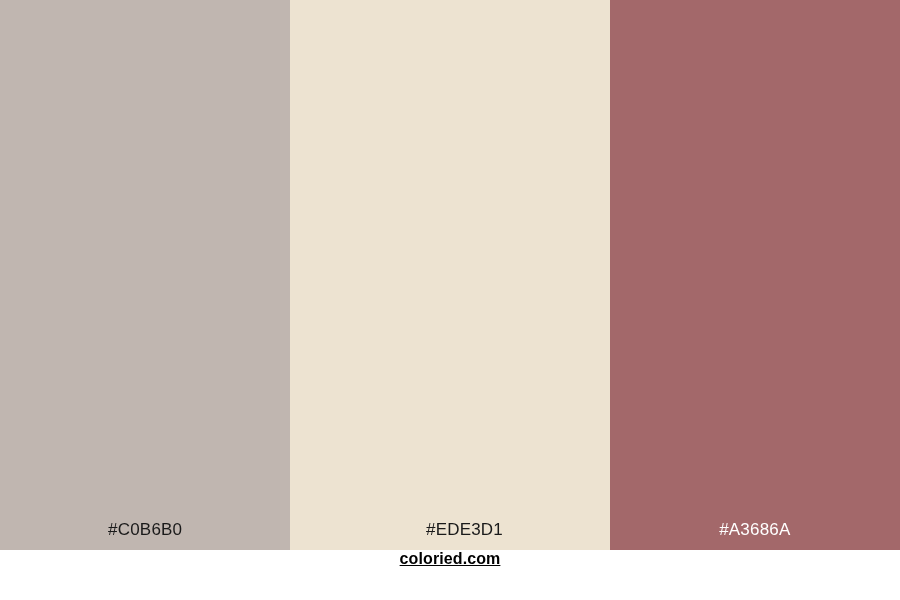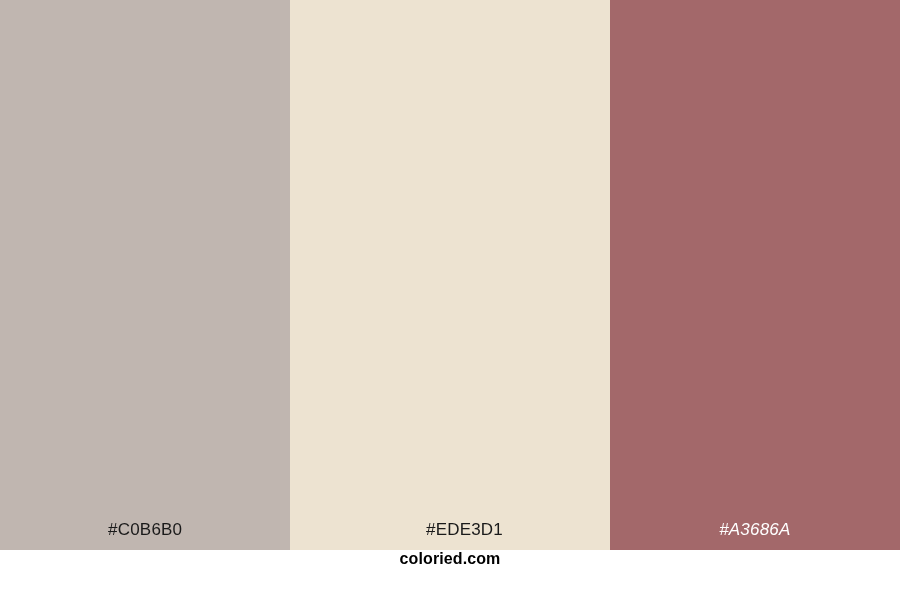--- a/index.html
+++ b/index.html
@@ -40,36 +40,36 @@
     letter-spacing: 0.2px;
     padding-bottom: 12px;
     font-family: "Liberation Sans", sans-serif;
     white-space: nowrap;
   }
   .label-dark {
     color: #1a1a1a;
   }
   .label-light {
     color: #ffffff;
-    font-style: italic;
   }
   .footer {
     flex: 1 1 auto;
     height: 50px;
     background: #ffffff;
     display: flex;
     align-items: center;
     justify-content: center;
   }
   .footer-brand {
     font-size: 16px;
     font-weight: bold;
     color: #000000;
     letter-spacing: 0.1px;
     font-family: "Liberation Sans", sans-serif;
+    text-decoration: underline;
   }
 </style>
 </head>
 <body style="background-color: rgb(255, 255, 255);">
 
 <div class="palette-page">
 
   <div class="swatch-strip">
 
     <div class="swatch" style="background-color: rgb(192, 182, 176);">

